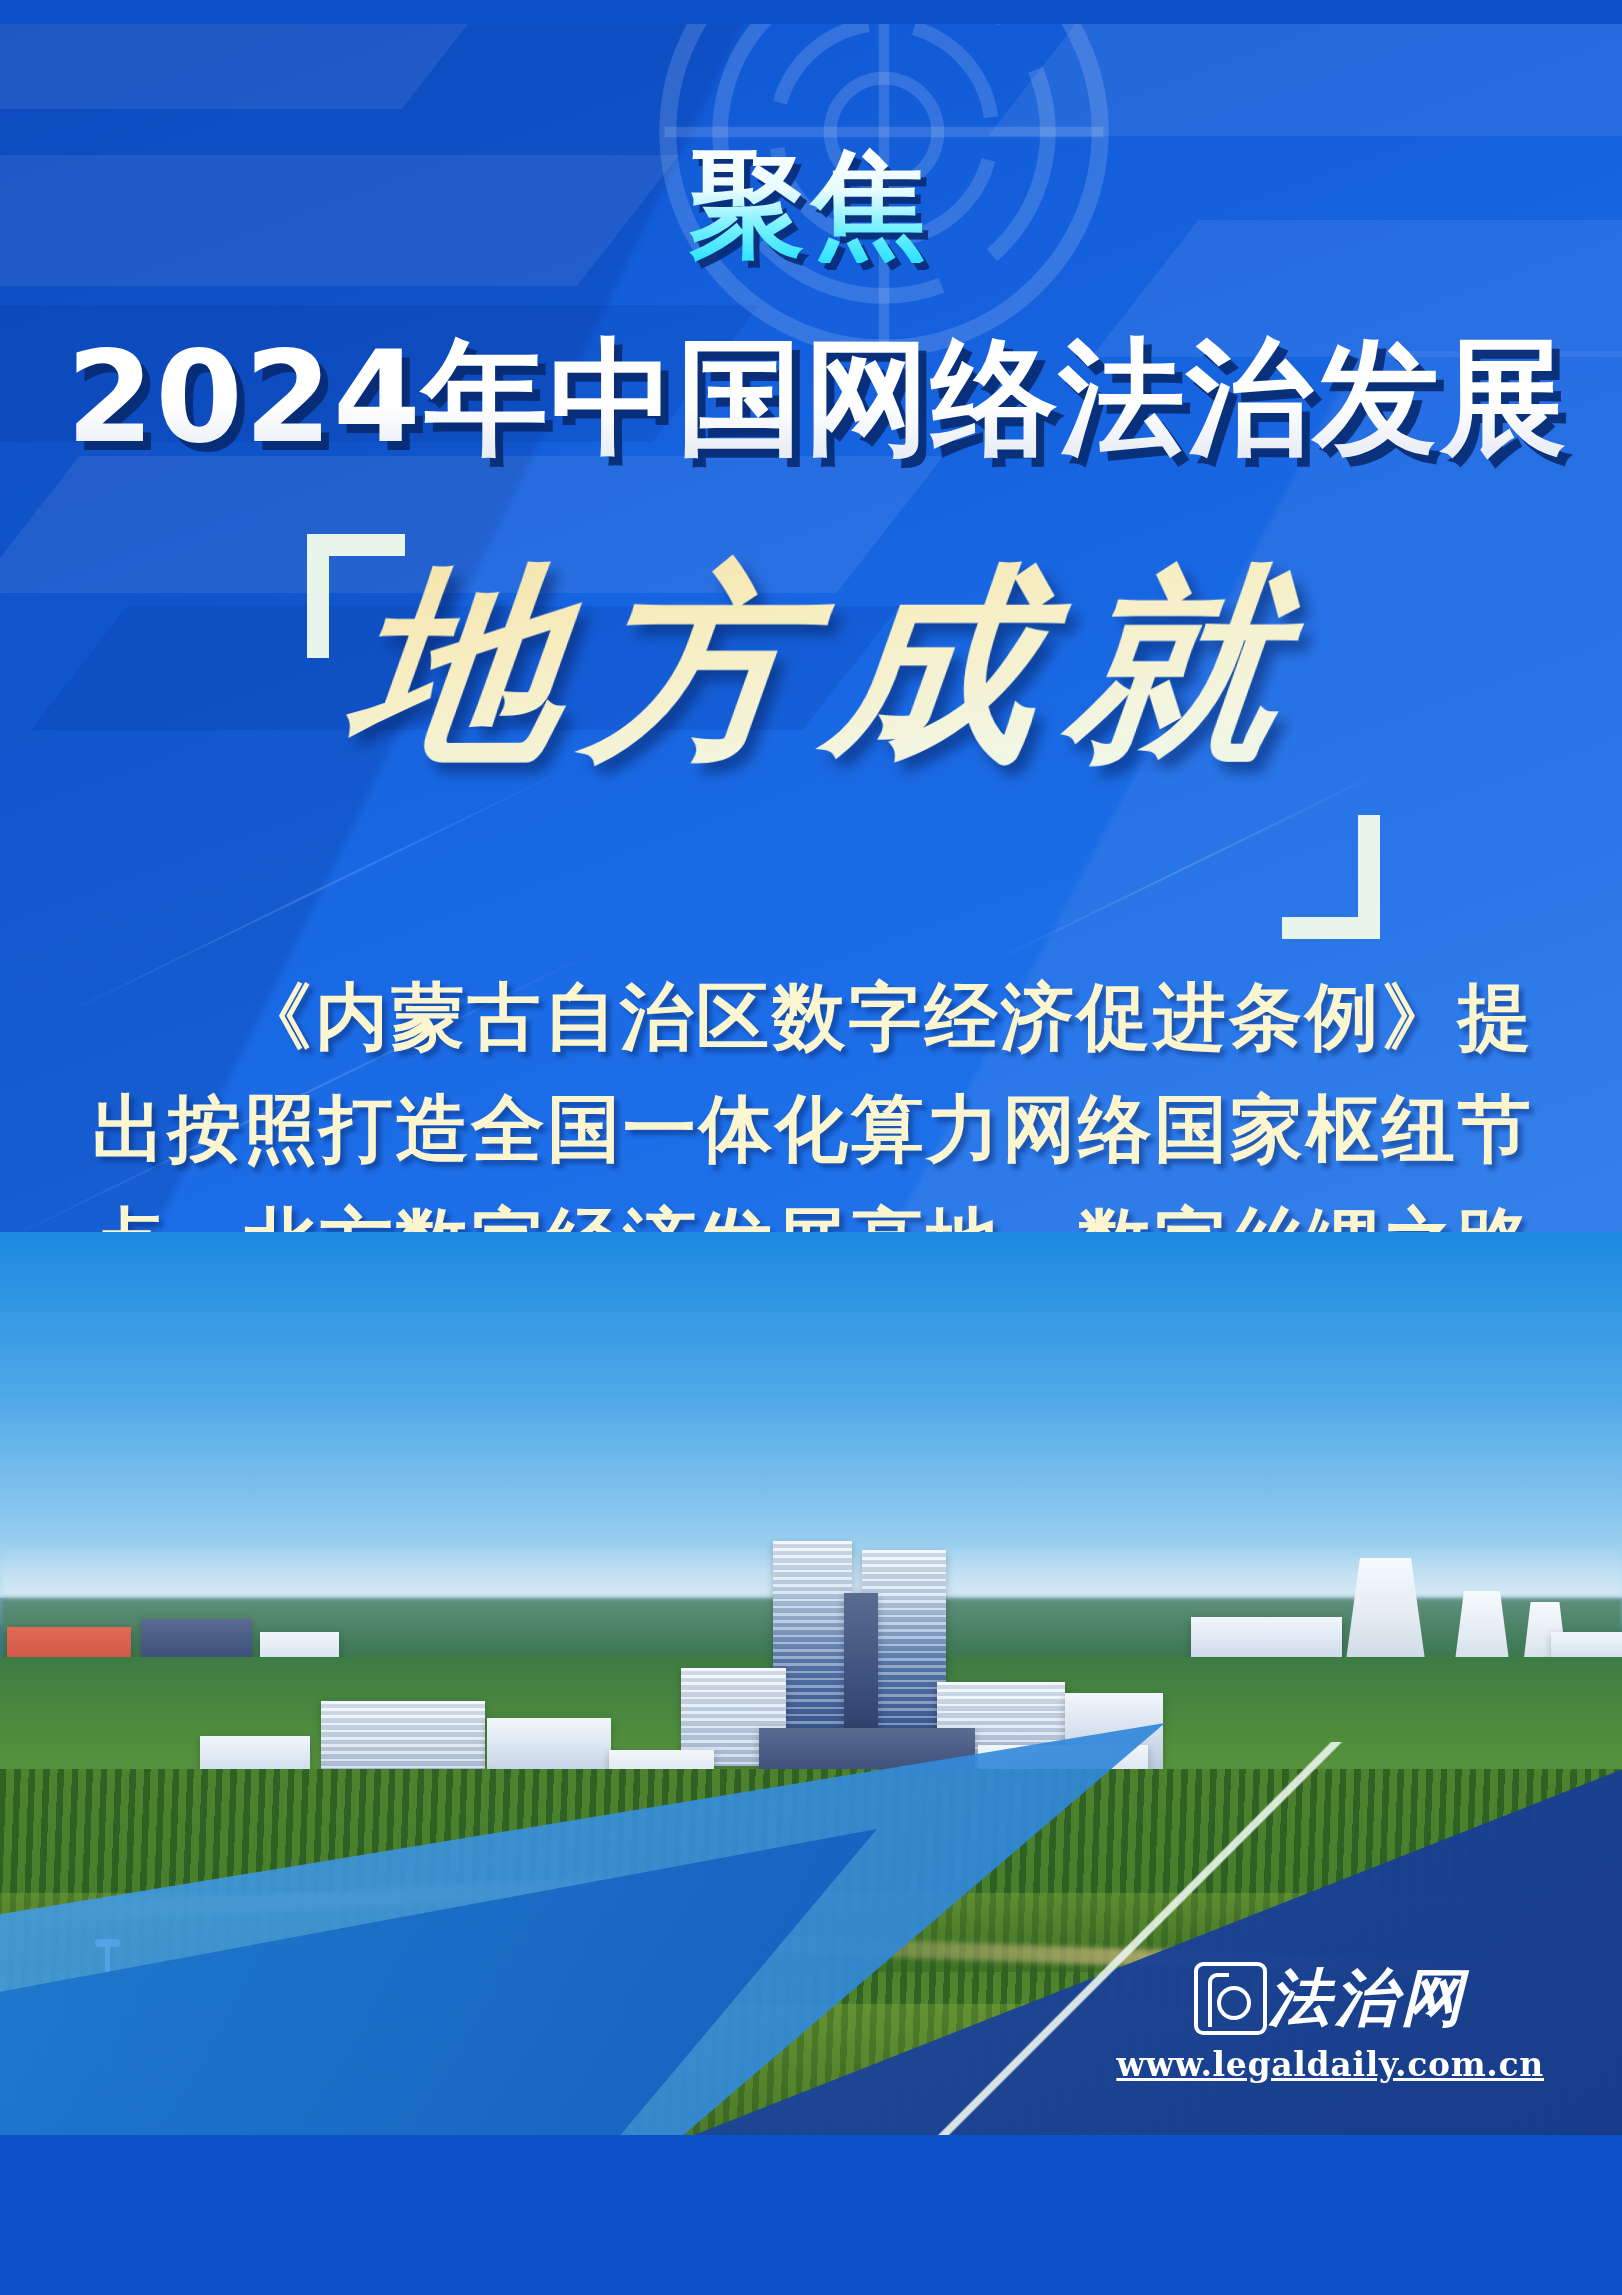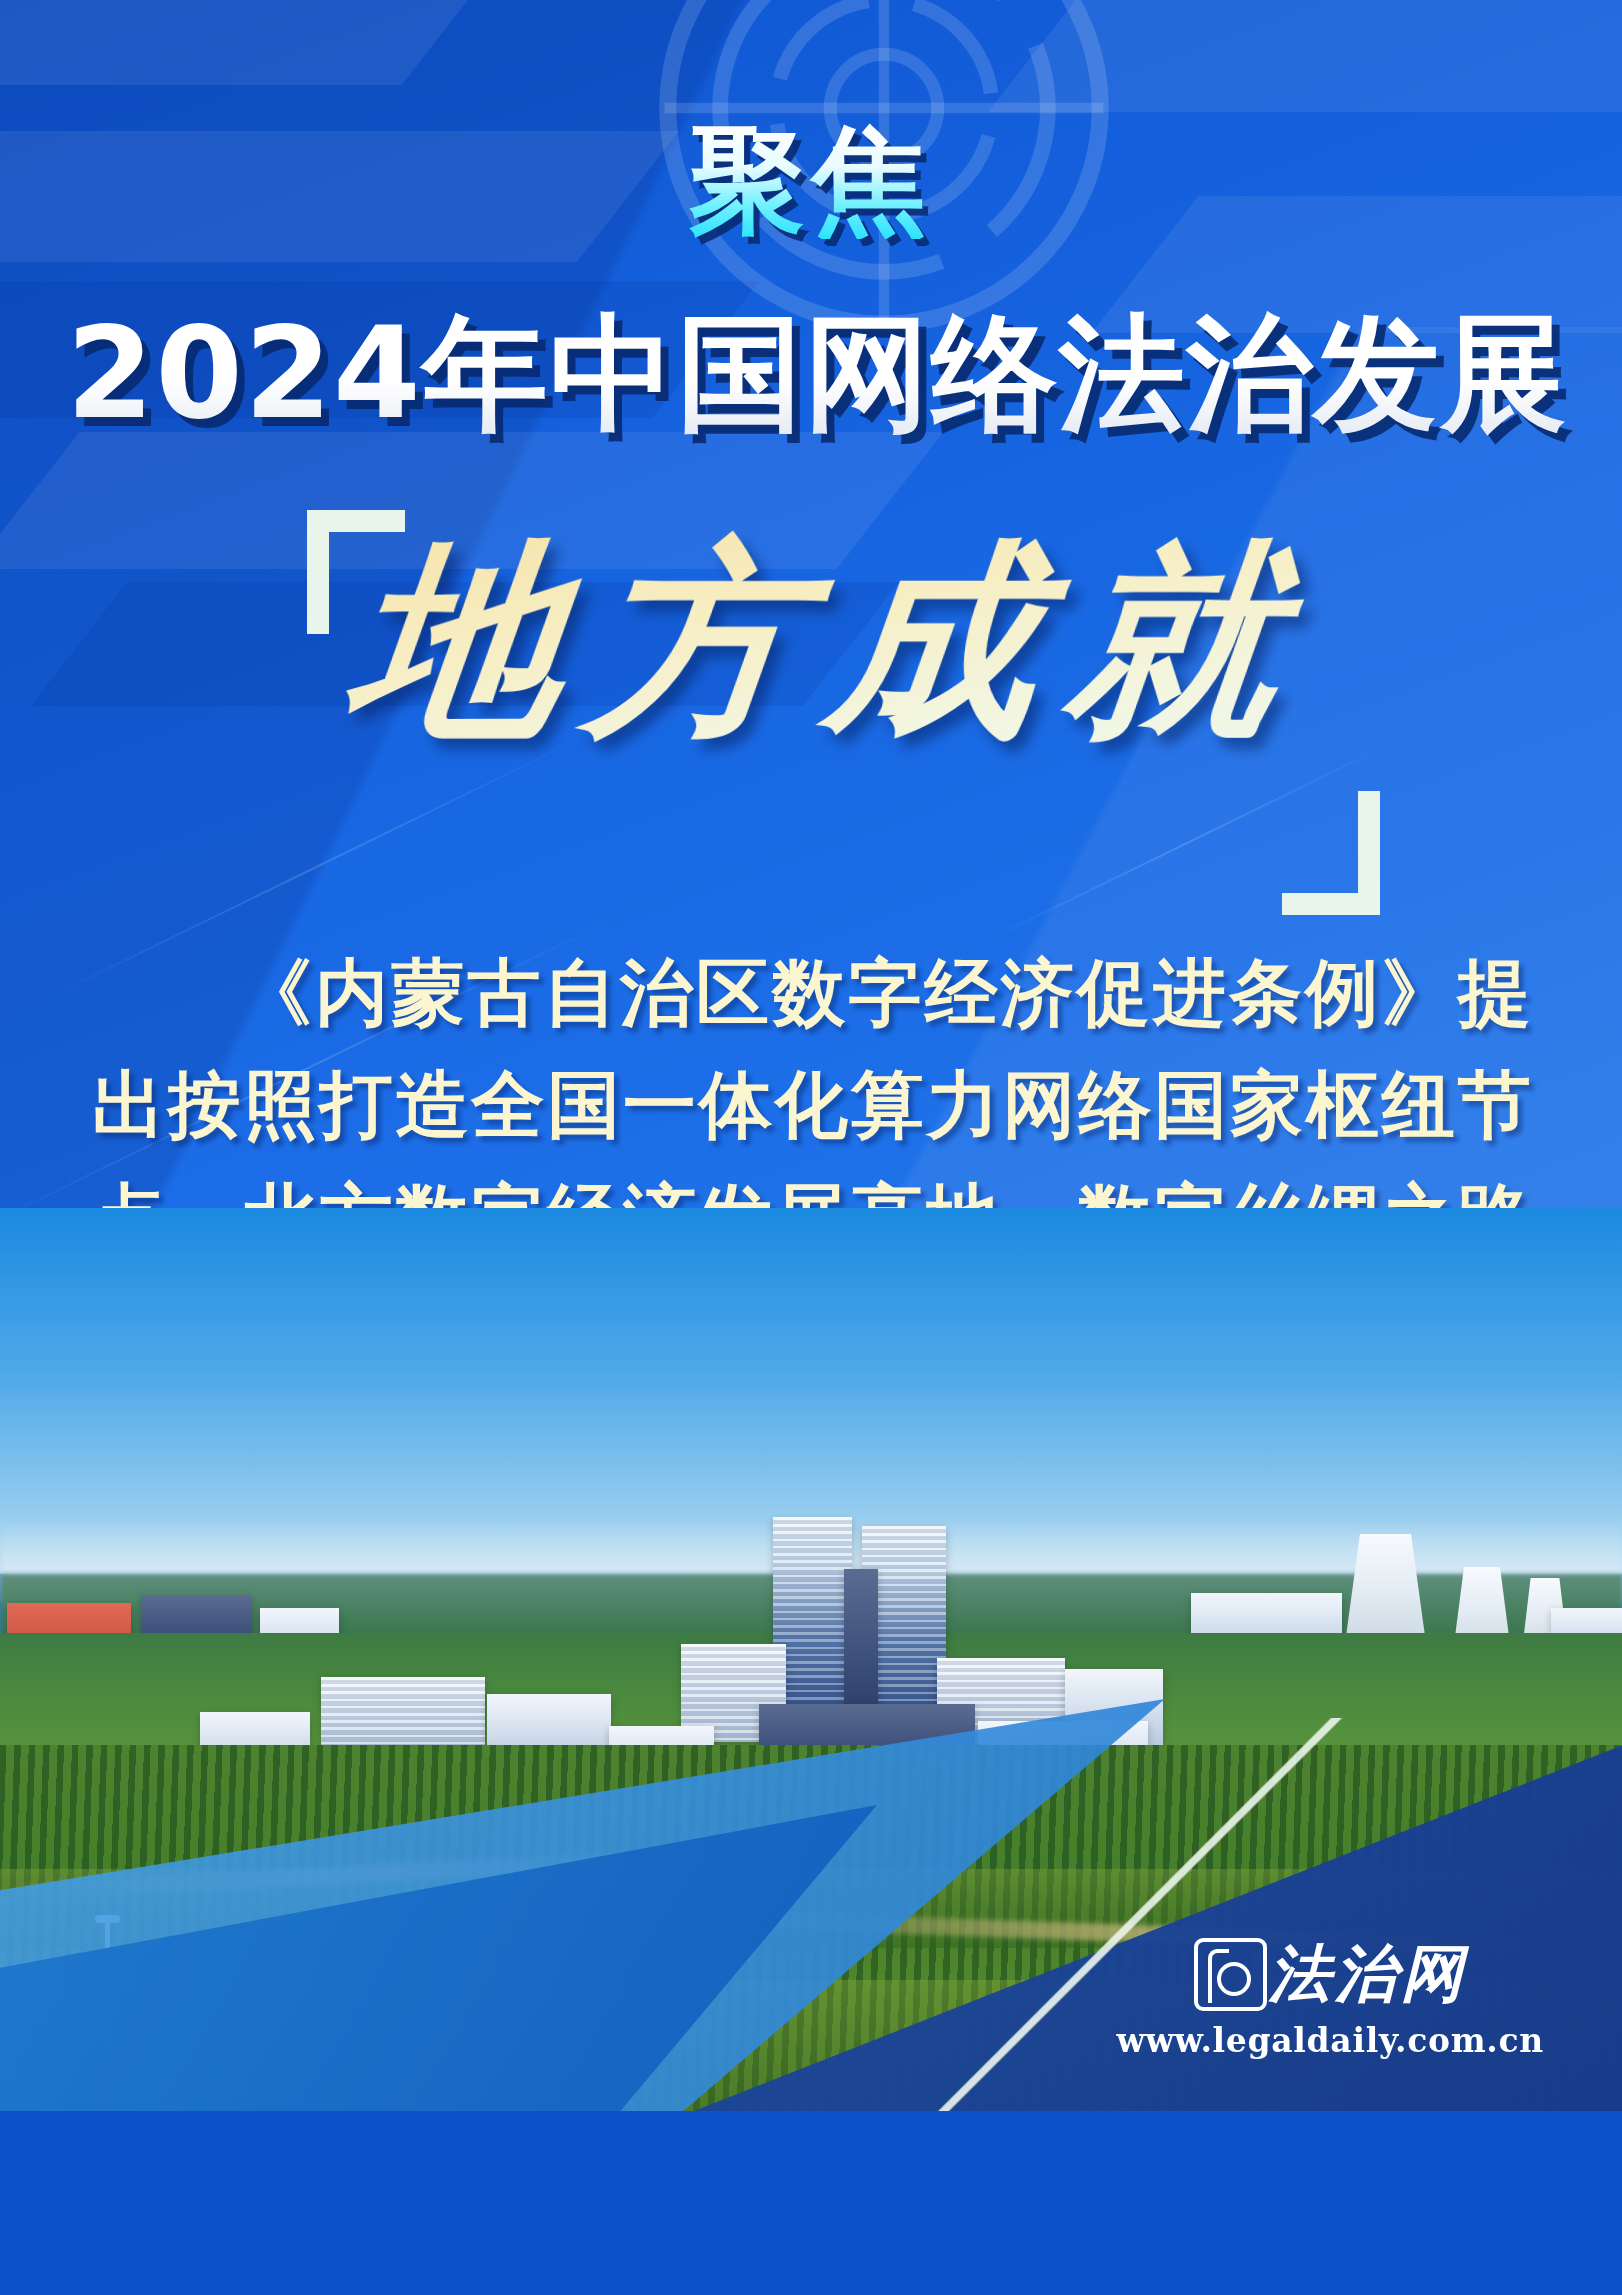--- a/index.html
+++ b/index.html
@@ -9,20 +9,21 @@
     background:#0d52c8;
     font-family:"Liberation Sans", sans-serif;
     overflow:hidden;
   }
 
   #poster {
     position:relative;
     width:1623px; height:2111px;
     overflow:hidden;
     background:linear-gradient(160deg,#0f55cf 0%,#1663e0 28%,#1d6fe8 52%,#2b7ce9 72%,#3f8fe8 88%,#57a3ea 100%);
+    margin-top:24px;
   }
 
   
   .bg-layer { position:absolute; inset:0; pointer-events:none; }
 
   
   .band {
     position:absolute;
     background:rgba(255,255,255,0.075);
     transform:skewX(-38deg);
@@ -302,20 +303,21 @@
     white-space:nowrap;
   }
   #logo-url {
     margin-top:10.5px;
     font-family:"DejaVu Serif","Liberation Serif",serif;
     font-weight:bold;
     font-size:33px;
     color:#ffffff;
     letter-spacing:0.7px;
     white-space:nowrap;
+    text-decoration:underline;
   }
 </style>
 </head>
 <body>
 
 <div id="poster">
 
   <div class="bg-layer">
     <div class="sweep"></div>
     <div class="sweep2"></div>

